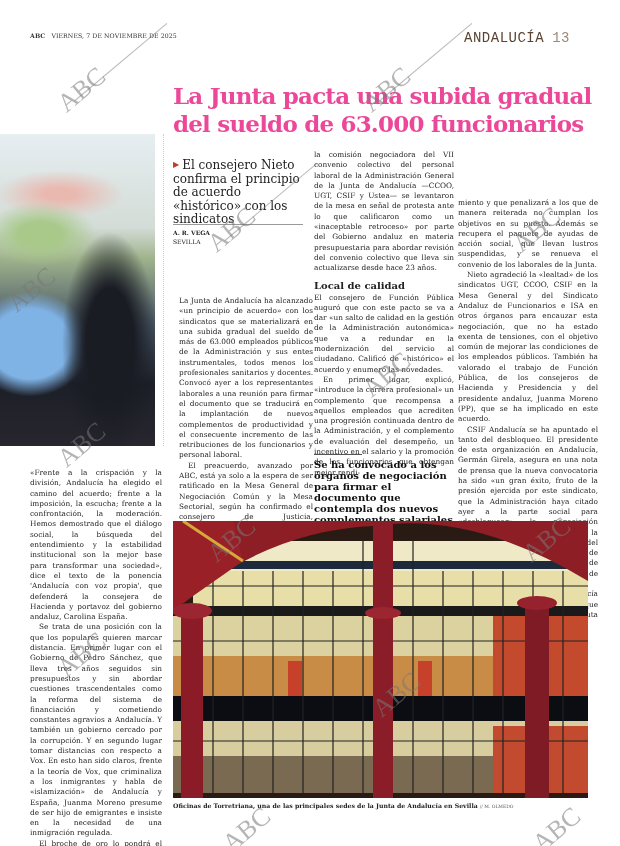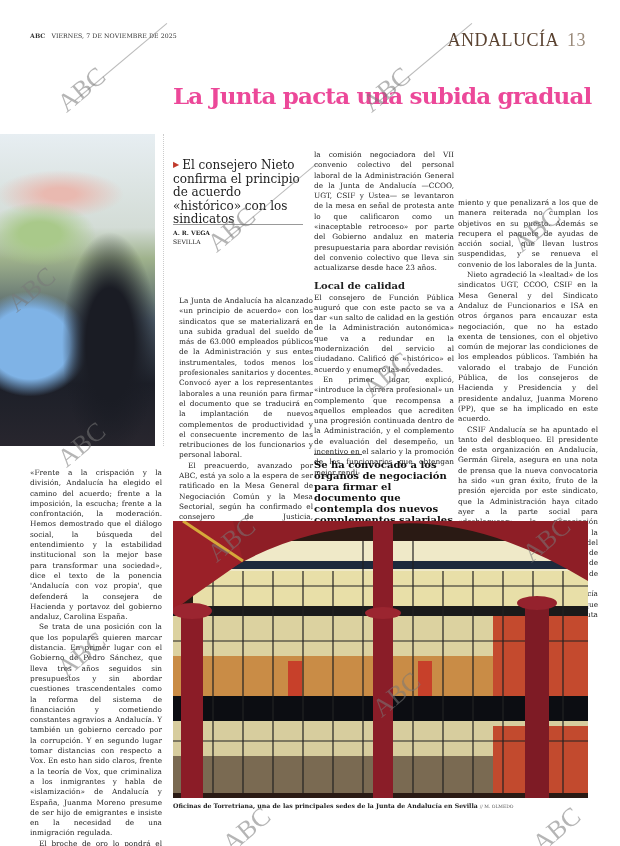--- a/index.html
+++ b/index.html
@@ -2,21 +2,21 @@
 <html><head>
 <meta charset="utf-8">
 <style>
   html, body { margin:0; padding:0; }
   body {
     width:620px; height:846px; background:#ffffff; position:relative; overflow:hidden;
     font-family:"DejaVu Serif", serif; color:#222;
   }
   .hdr-left { position:absolute; left:30px; top:32px; font-size:6.2px; color:#333; letter-spacing:0.1px; }
   .hdr-left b { font-weight:bold; margin-right:6px; }
-  .hdr-right { position:absolute; right:34px; top:30px; font-size:18px; color:#5a4230; font-family:Liberation Serif, serif; letter-spacing:0.5px; }
+  .hdr-right { position:absolute; right:50px; top:30px; font-size:14px; color:#5a4230; font-family:Liberation Mono, monospace; letter-spacing:0.5px; }
   .hdr-right .pg { color:#9a8a7a; margin-left:8px; }
   .photo-left {
     position:absolute; left:0; top:134px; width:155px; height:312px;
     background:
       radial-gradient(ellipse 60px 140px at 110px 210px, #1a1c24 40%, transparent 80%),
       radial-gradient(ellipse 80px 70px at 30px 210px, #7fb3e6 50%, transparent 75%),
       radial-gradient(ellipse 70px 40px at 40px 100px, #a9c98a 30%, transparent 80%),
       radial-gradient(ellipse 80px 30px at 60px 60px, #e9b9b0 20%, transparent 80%),
       linear-gradient(180deg, #e7eef2 0%, #d3dcd6 30%, #9fb28c 40%, #4b5a68 60%, #1c1f28 80%, #28262e 100%);
   }
@@ -56,20 +56,21 @@
   <div class="hdr-right">
     <span>ANDALUCÍA</span><span class="pg">13</span>
   </div>
 </div>
 
 <div class="photo-left"></div>
 <div class="vrule"></div>
 
 <h1 class="headline" style="margin:0;">
   <span>La Junta pacta una subida gradual</span><br>
+  <span>del sueldo de 63.000 funcionarios</span>
 </h1>
 
 <div class="deck">
   <span class="tri">▶</span><span>El consejero Nieto confirma el principio de acuerdo «histórico» con los sindicatos</span>
 </div>
 <div class="byline-rule"></div>
 <div class="byline">
   <b>A. R. VEGA</b><br>
   <span>SEVILLA</span>
 </div>

